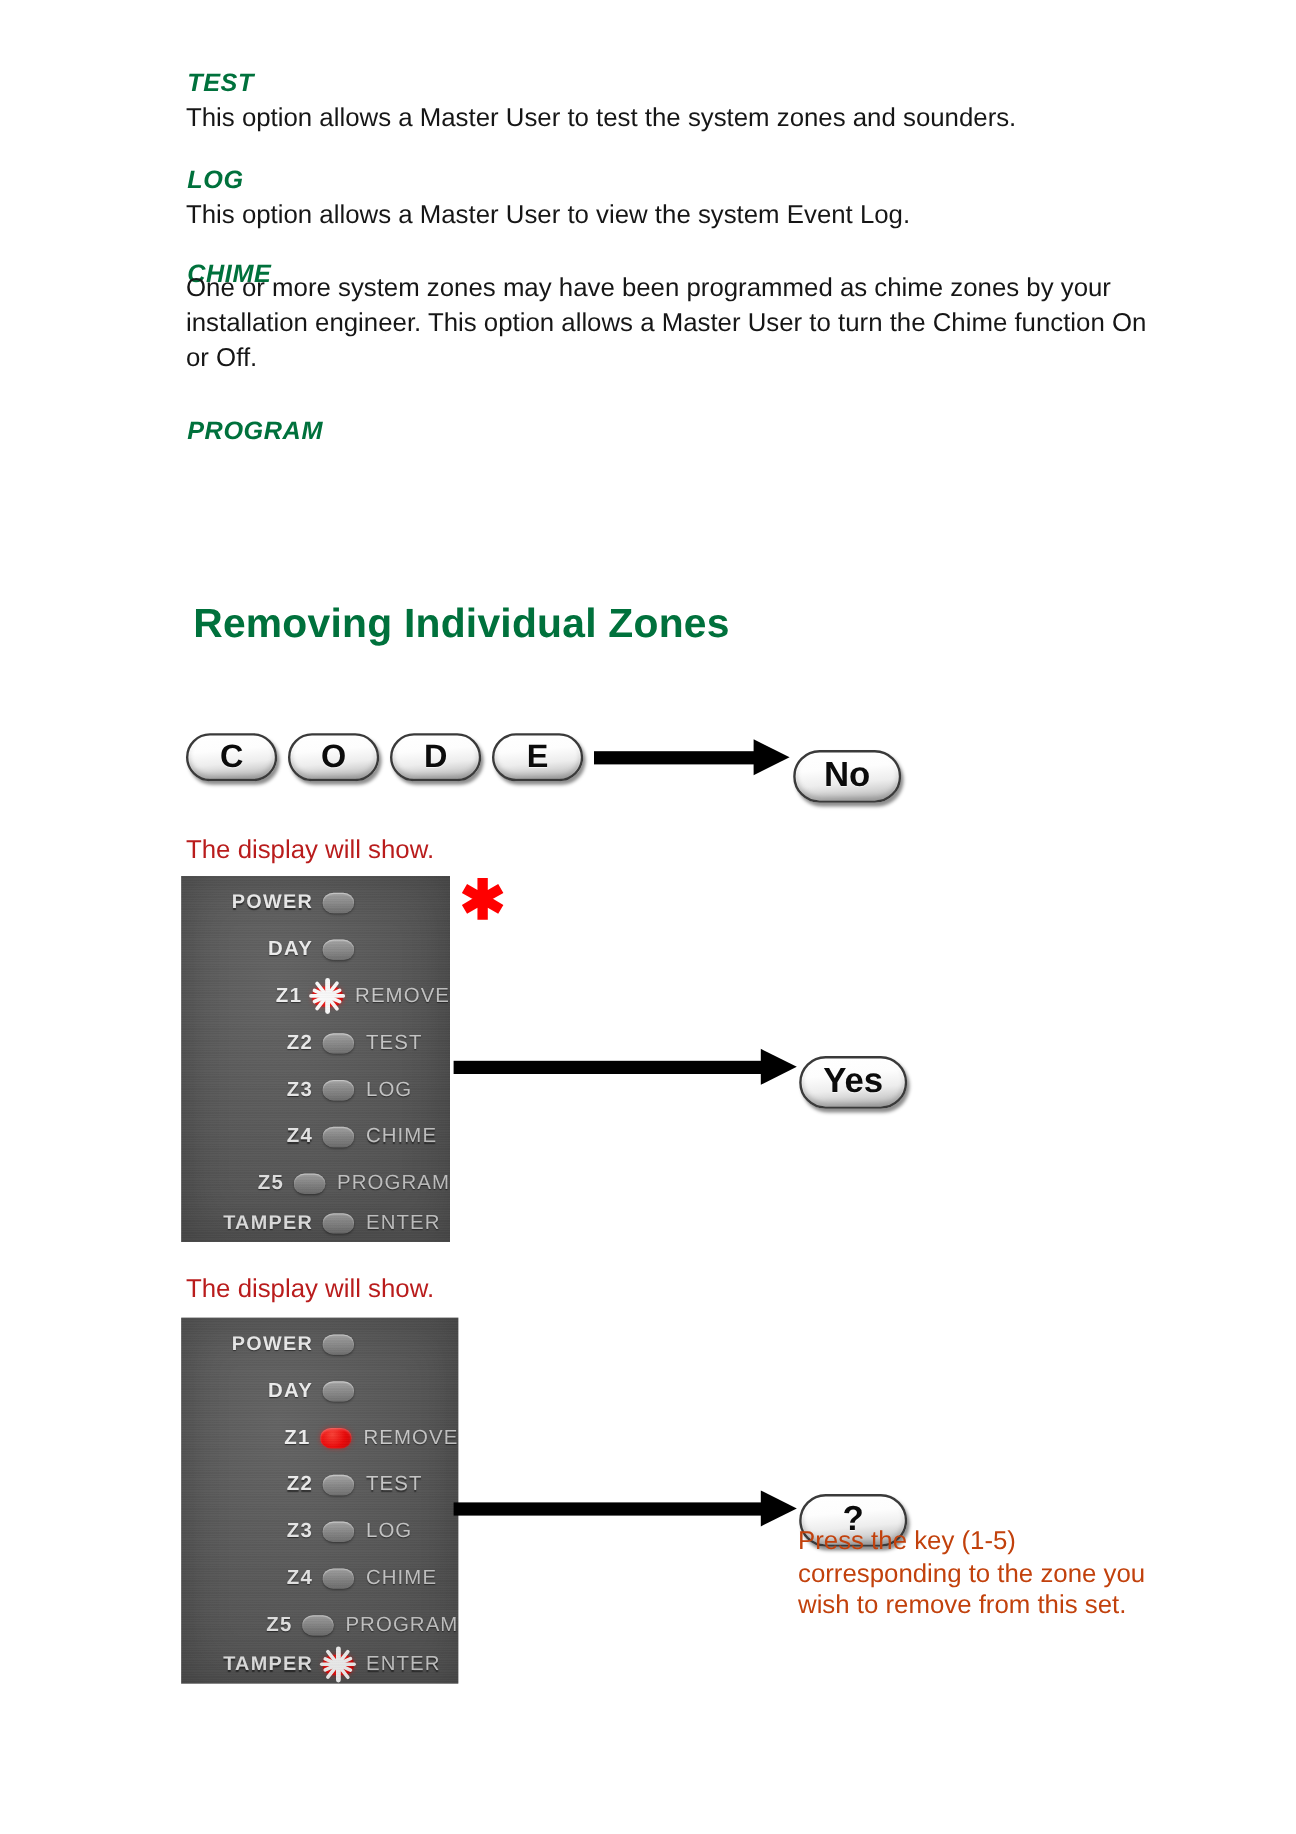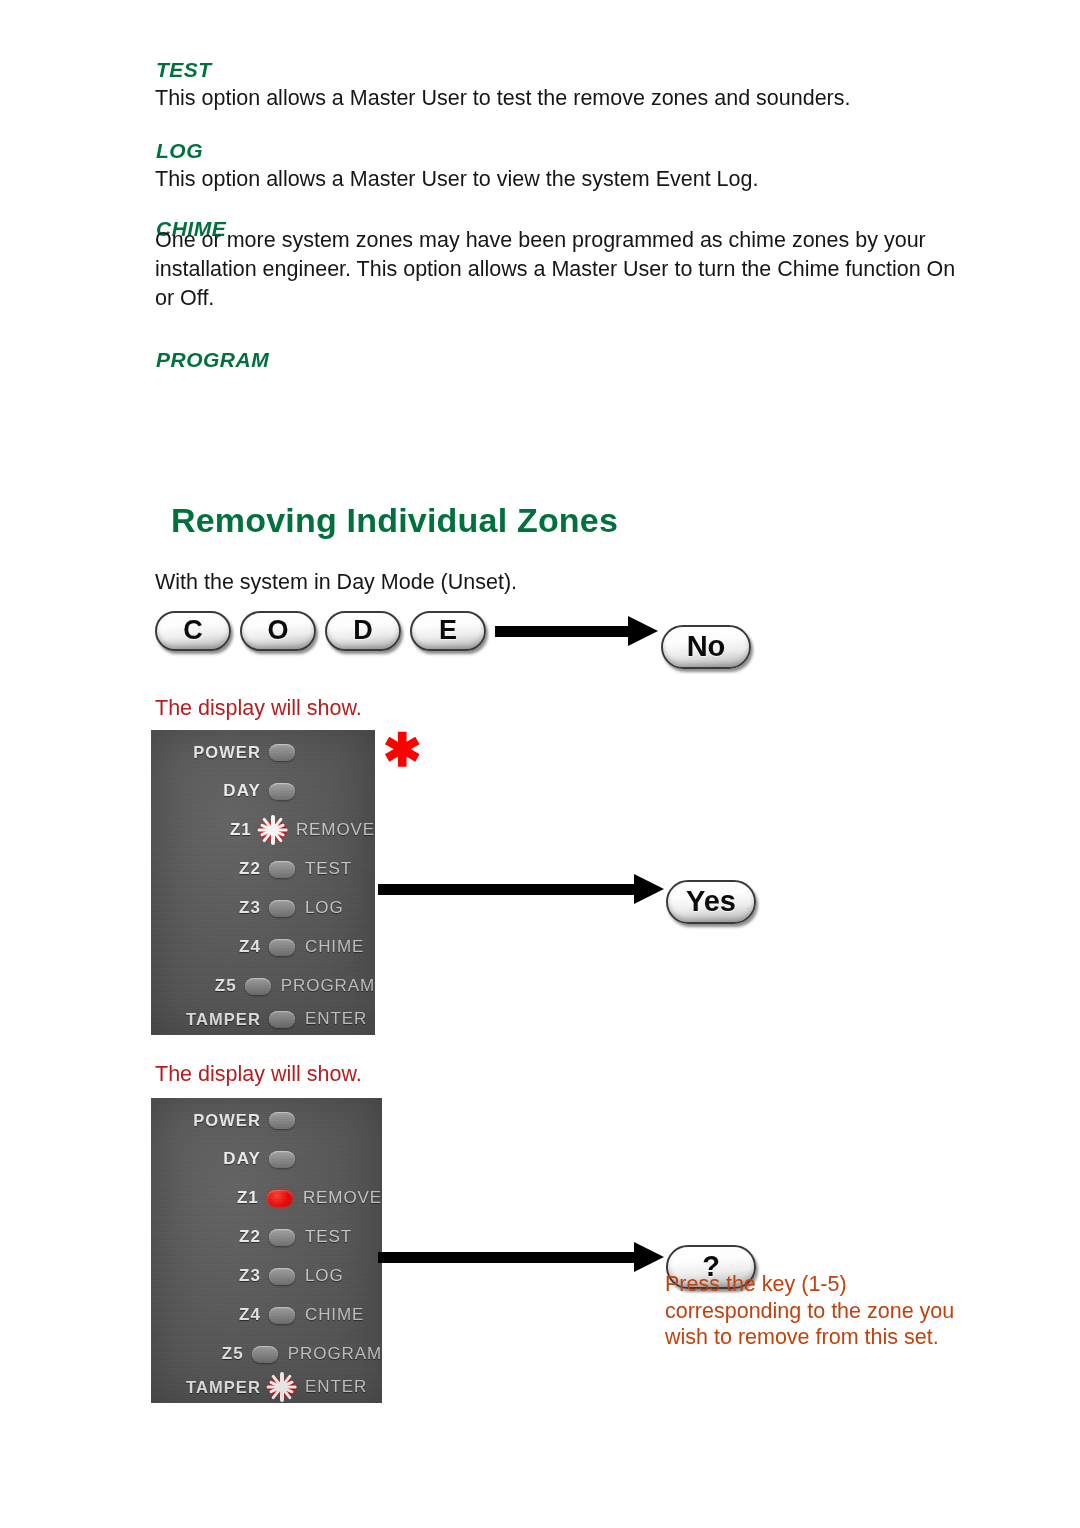--- a/index.html
+++ b/index.html
@@ -209,33 +209,32 @@
     font-size: 46px;
     line-height: 1;
   }
 </style>
 </head>
 <body>
 
 <div class="page">
 
   <div class="section-head" style="left:156px; top:58px;">TEST</div>
-  <div class="body-text" style="left:155px; top:84px; width:800px;">This option allows a Master User to test the remove zones and sounders.</div>
+  <div class="body-text" style="left:155px; top:84px; width:800px;">This option allows a Master User to test the system zones and sounders.</div>
 
   <div class="section-head" style="left:156px; top:139px;">LOG</div>
   <div class="body-text" style="left:155px; top:165px; width:800px;">This option allows a Master User to view the system Event Log.</div>
 
   <div class="section-head" style="left:156px; top:217px;">CHIME</div>
   <div class="body-text" style="left:155px; top:226px; width:825px;">One or more system zones may have been programmed as chime zones by your installation engineer. This option allows a Master User to turn the Chime function On or Off.</div>
 
   <div class="section-head" style="left:156px; top:348px;">PROGRAM</div>
 
-  <div class="page-title" style="left:171px; top:501px;">Removing Individual Zones</div>
-
-  <div class="body-text" style="left:155px; top:568px; width:700px;">With the system in Day Mode (Unset).</div>
+  <div class="page-title" style="left:161px; top:501px;">Removing Individual Zones</div>
+
 
   <div class="key-btn key-code" style="left:155px; top:611px;">
     <span class="glyph">C</span>
   </div>
   <div class="key-btn key-code" style="left:240px; top:611px;">
     <span class="glyph">O</span>
   </div>
   <div class="key-btn key-code" style="left:325px; top:611px;">
     <span class="glyph">D</span>
   </div>

